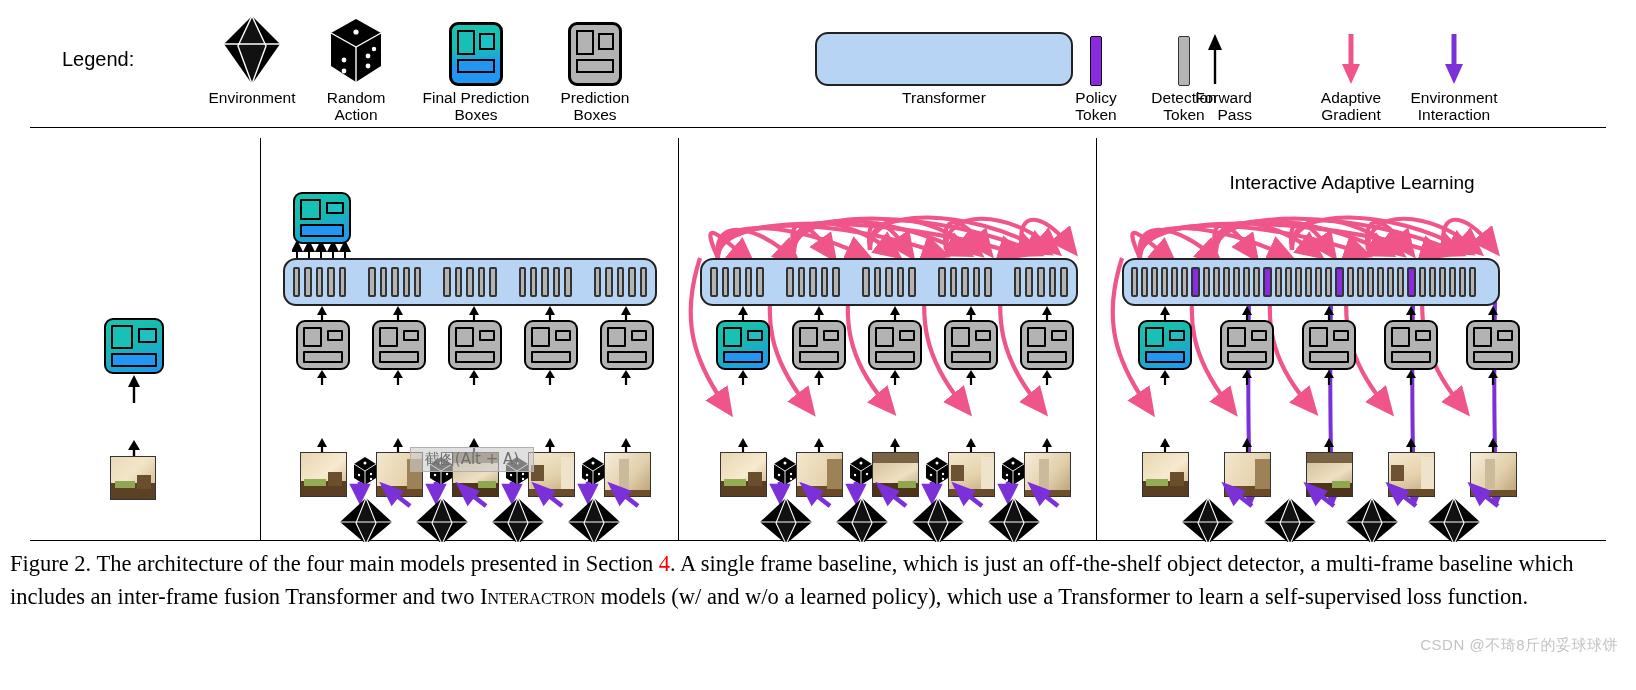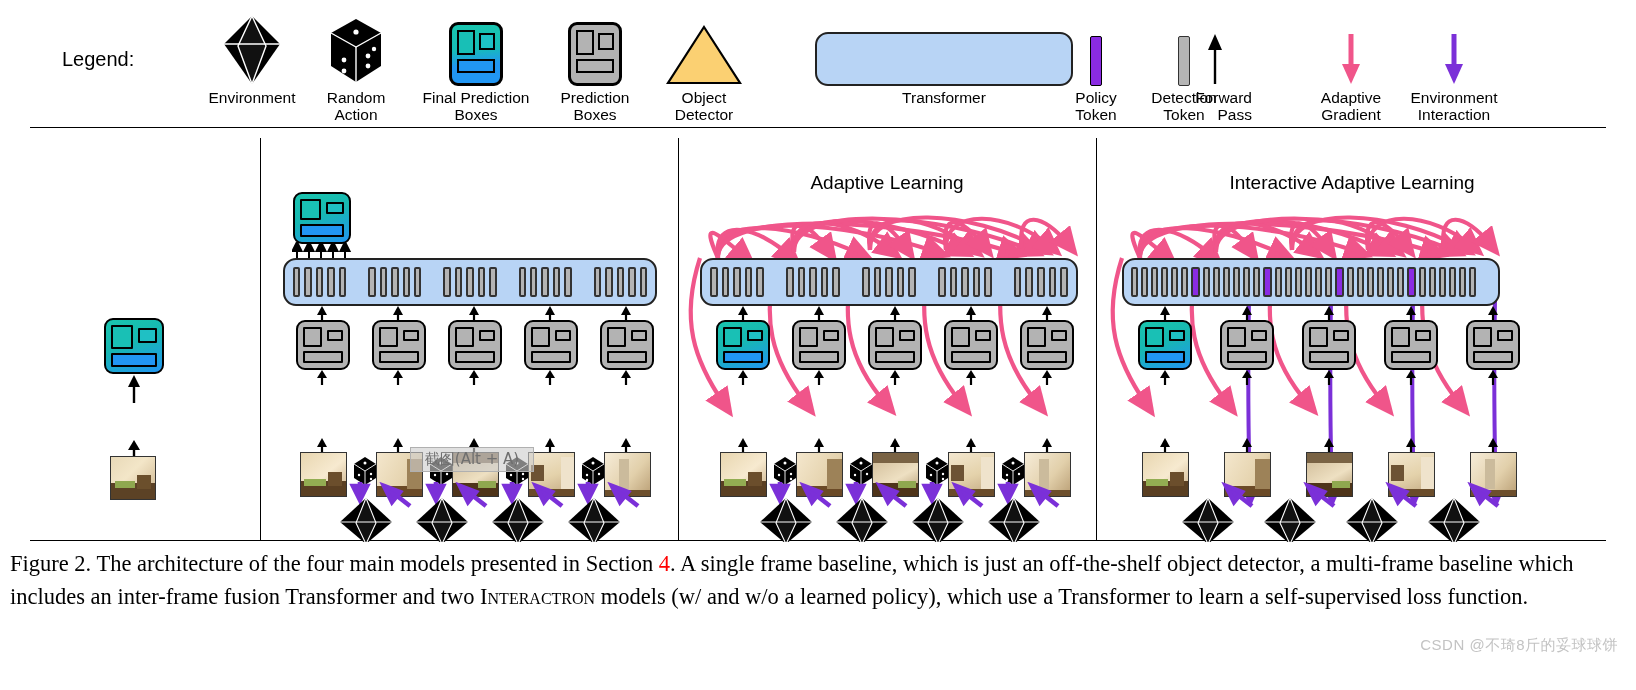--- a/index.html
+++ b/index.html
@@ -171,29 +171,20 @@
             <div style="flex:1.2;border:2.6px solid #000;background:#b3b3b3;"></div>
             <div style="flex:1;border:2.6px solid #000;background:#b3b3b3;margin-top:3px;margin-bottom:5px;"></div>
           </div>
           <div style="height:30%;margin-top:4px;border:2.6px solid #000;background:#b3b3b3;"></div>
         </div>
       </div>
       <div class="lg-label">Prediction
 Boxes</div>
     </div>
 
-    <div class="lg-item" style="left:658px; top:14px; width:92px;">
-      <div class="lg-art" style="height:72px;">
-        <svg width="76" height="62" viewBox="0 0 76 62">
-          <polygon points="38,3 74,59 2,59" fill="#fbd072" stroke="#000" stroke-width="2.2"></polygon>
-        </svg>
-      </div>
-      <div class="lg-label">Object
-Detector</div>
-    </div>
 
     <div class="lg-item" style="left:814px; top:14px; width:260px;">
       <div class="lg-art" style="height:72px;">
         <div style="width:258px;height:54px;border:2.2px solid #222;border-radius:13px;background:#b8d4f5;"></div>
       </div>
       <div class="lg-label">Transformer</div>
     </div>
 
     <div class="lg-item" style="left:1062px; top:14px; width:68px;">
       <div class="lg-art" style="height:72px;">
@@ -244,21 +235,20 @@
 Interaction</div>
     </div>
   </div>
 
   <hr class="div-top">
   <div class="vdiv" style="left:260px;"></div>
   <div class="vdiv" style="left:678px;"></div>
   <div class="vdiv" style="left:1096px;"></div>
   <hr class="div-bot">
 
-  <div class="panel-title" style="left:680px; top:172px; width:414px;">Adaptive Learning</div>
   <div class="panel-title" style="left:1098px;top:172px; width:508px;">Interactive Adaptive Learning</div>
 
   <svg class="curves" viewBox="0 0 1636 690">
     <defs>
       <marker id="ahPink" markerWidth="7" markerHeight="7" refX="3.2" refY="3.2" orient="auto">
         <path d="M0,0 L7,3.2 L0,6.4 z" fill="#f0558a"></path>
       </marker>
       <marker id="ahPurp" markerWidth="7" markerHeight="7" refX="3.2" refY="3.2" orient="auto">
         <path d="M0,0 L7,3.2 L0,6.4 z" fill="#7b30d8"></path>
       </marker>

